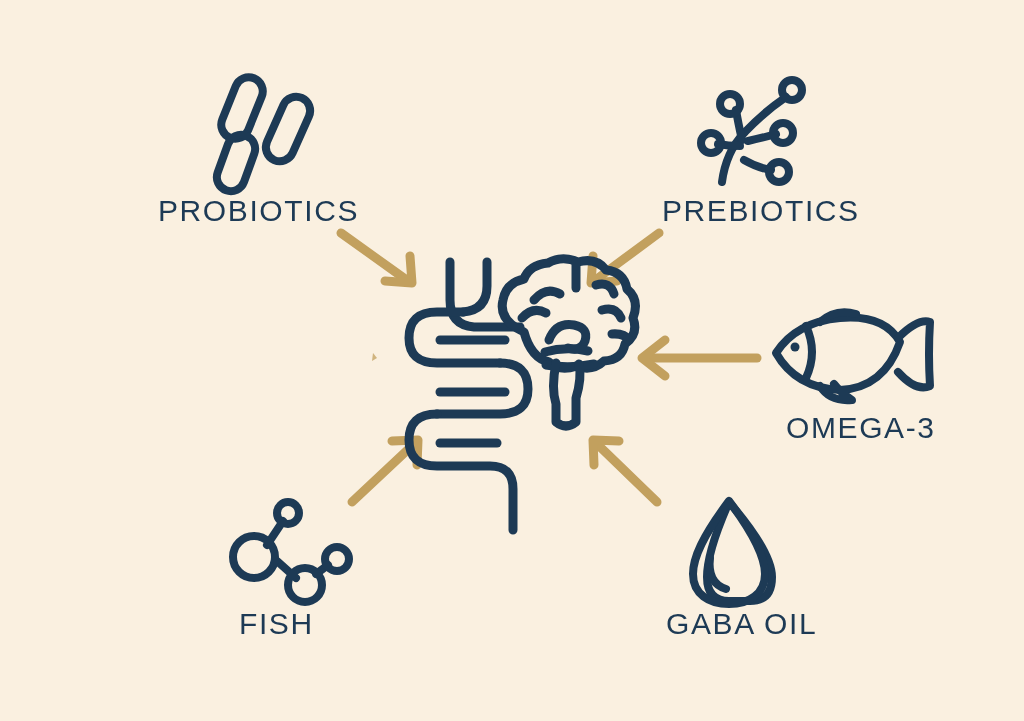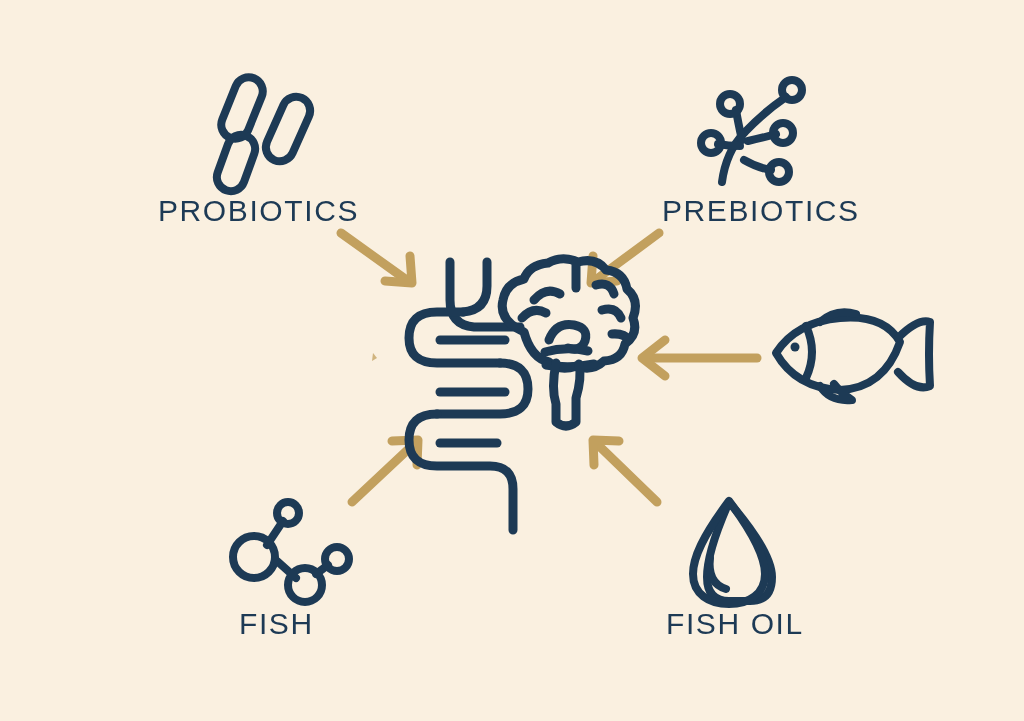--- a/index.html
+++ b/index.html
@@ -205,18 +205,19 @@
                C709 604 693 594 693 574
                C693 558 702 537 729 501 Z"></path>
       <path d="M710 558 Q707 583 726 589"></path>
     </g>
   </svg>
 
   <div class="label label-probiotics">PROBIOTICS</div>
 
   <div class="label label-prebiotics">PREBIOTICS</div>
 
+  <div class="label label-omega3">OMEGA-3</div>
 
   <div class="label label-gaba">FISH</div>
 
-  <div class="label label-fishoil">FISH OIL</div>
+  <div class="label label-fishoil">GABA OIL</div>
 
 </div>
 
 </body></html>

